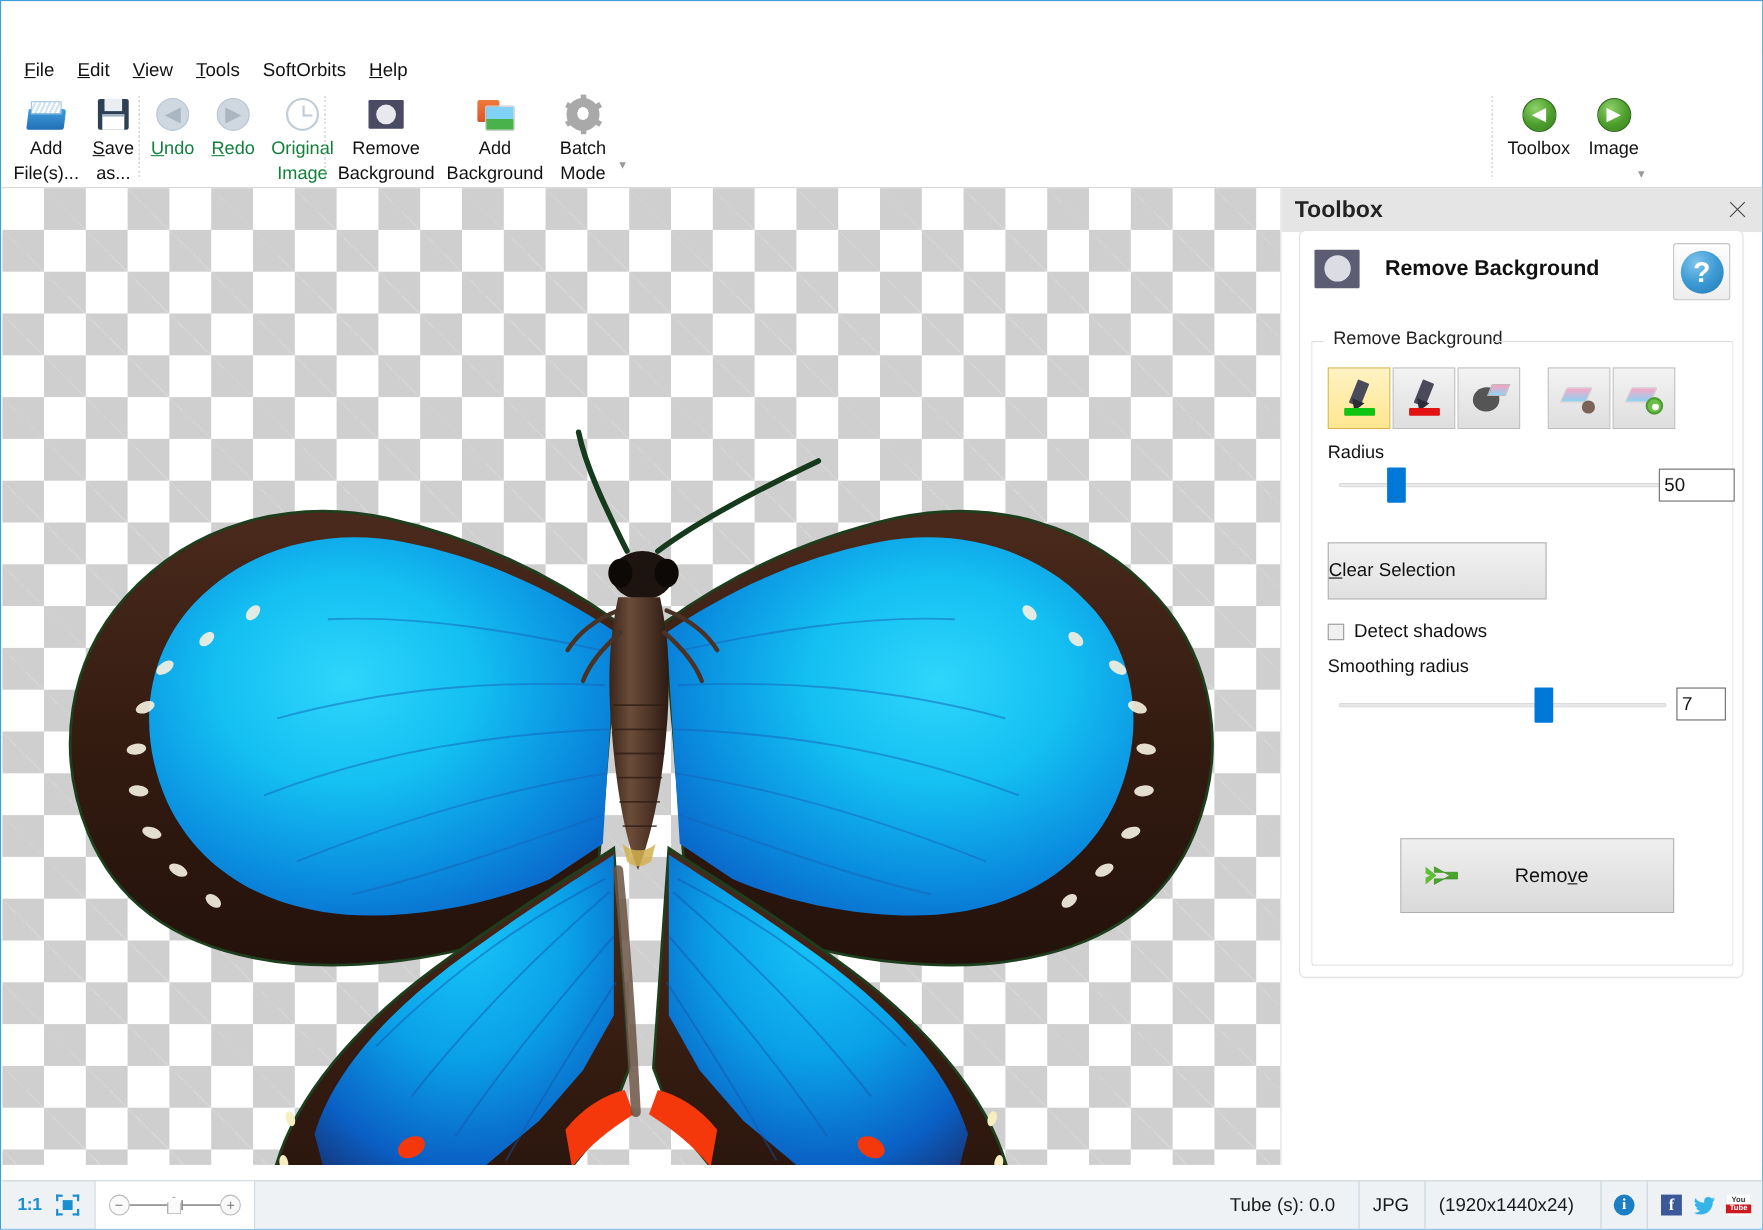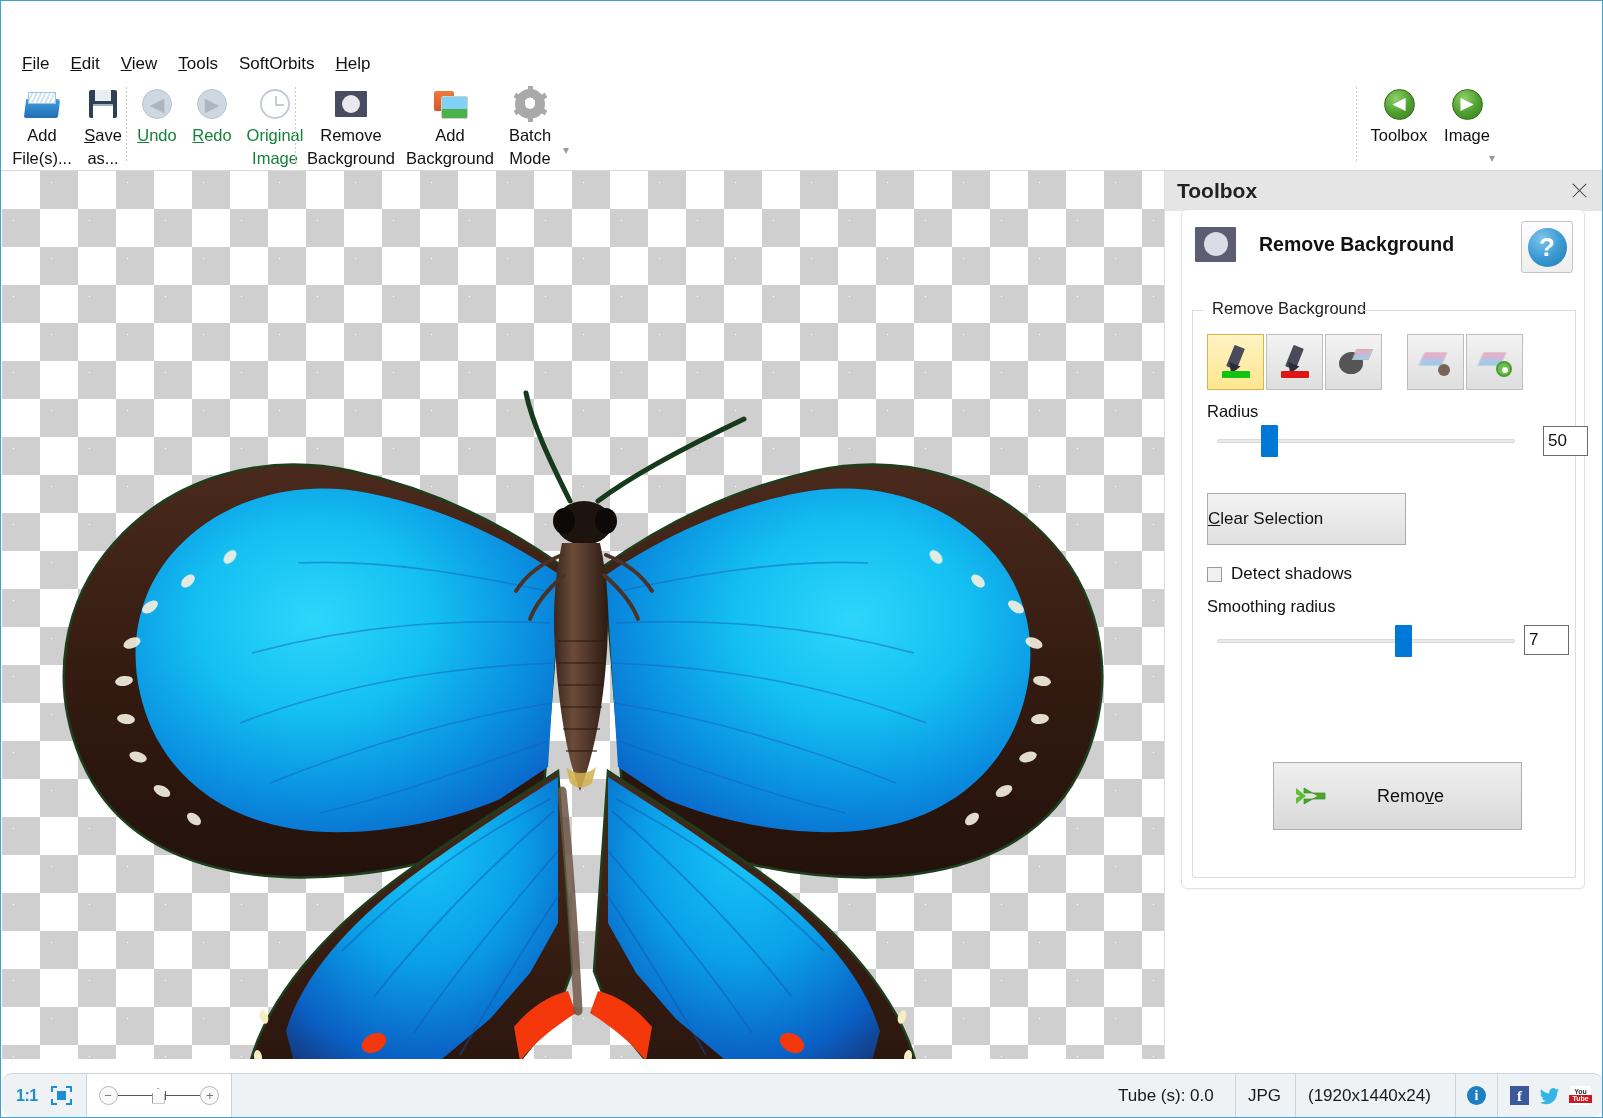--- a/index.html
+++ b/index.html
@@ -304,21 +304,21 @@
     margin-left:20px; width:34px; height:24px; position:relative;
   }
   .remove-arrow svg { display:block; }
   .remove-lbl {
     flex:1; text-align:center; font-size:18px; color:#111; margin-right:28px;
   }
 
   
   .statusbar {
     position:absolute; left:1px; bottom:0; width:1601px; height:44px;
-    background:#eef2f5; border-top:1px solid #c9d4dc; display:flex; align-items:center;border-radius:10px;
+    background:#eef2f5; border-top:1px solid #c9d4dc; display:flex; align-items:center;
   }
   .sb-cell {
     height:44px; display:flex; align-items:center; padding:0 12px;
     border-right:1px solid #c9d4dc; font-size:17px; color:#1a1a1a; white-space:nowrap;
   }
   .sb-first { border-right:1px solid #c9d4dc; gap:13px; padding:0 14px; }
   .ratio { color:#1c8fd0; font-size:16px; font-weight:bold; letter-spacing:-0.5px; }
   .fit-ico { width:21px; height:19px; position:relative; }
   .fit-ico .corner { position:absolute; width:6px; height:6px; border:2px solid #1c8fd0; }
   .fit-ico .c1 { left:0; top:0; border-right:none; border-bottom:none; }
@@ -714,21 +714,21 @@
                 <div class="refresh"></div>
             </div>
           </div>
         </div>
 
         <div class="lbl-small" style="left:14px; top:92px;">Radius</div>
         <div class="slider" style="left:24px; top:120px; width:298px;">
           <div class="track"></div>
           <div class="thumb" style="left:44px;"></div>
         </div>
-        <div class="numbox" style="left:350px; top:116px; width:45px; height:30px;">50</div>
+        <div class="numbox" style="left:315px; top:116px; width:69px; height:30px;">50</div>
 
         <div class="btn-gray" style="left:14px; top:183px; width:199px; height:52px;">
           <span><u>C</u>lear Selection</span>
         </div>
 
         <div class="chk-row" style="left:14px; top:254px;">
           <div class="chk"></div>
           <div class="chk-lbl">Detect shadows</div>
         </div>
 

